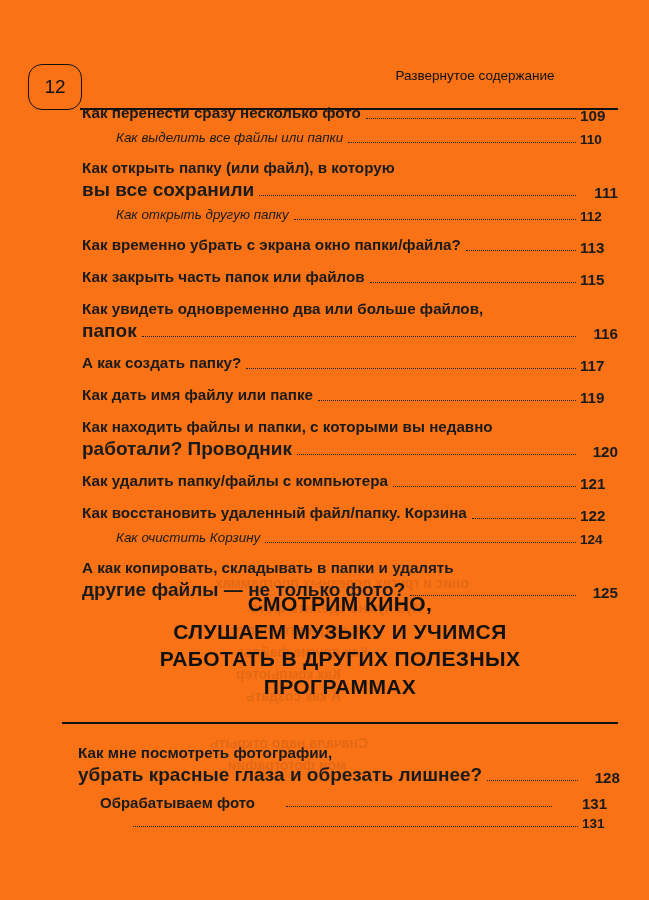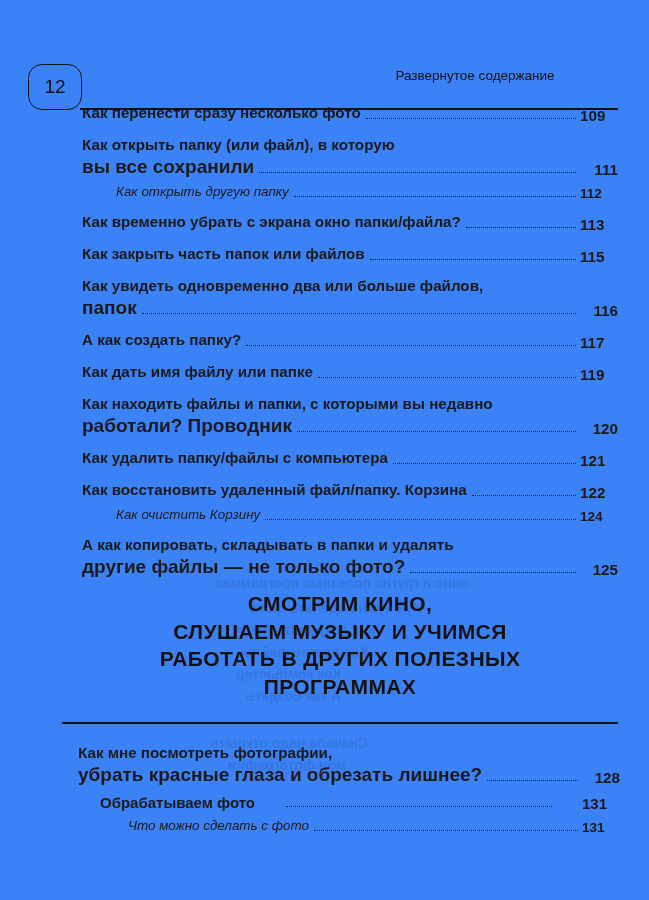--- a/index.html
+++ b/index.html
@@ -14,21 +14,21 @@
     color: #1a1a1a;
     position: relative;
     overflow: hidden;
   }
 
   .page {
     position: absolute;
     left: 0; top: 0;
     width: 649px;
     height: 900px;
-    background: #3b82f6;
+    background: #f97316;
   }
 
   
   .header {
     position: absolute;
     left: 0;
     top: 30px;
     width: 649px;
     height: 60px;
   }
@@ -222,20 +222,25 @@
   </div>
 
   <div class="toc">
 
     <div class="entry lvl1">
       <span class="txt-wrap"><span class="txt">Как перенести сразу несколько фото</span></span>
       <span class="leader"></span>
       <span class="pg">109</span>
     </div>
 
+    <div class="entry lvl2">
+      <span class="txt-wrap"><span class="txt">Как выделить все файлы или папки</span></span>
+      <span class="leader"></span>
+      <span class="pg">110</span>
+    </div>
 
     <div class="lvl1 multiline">
       <span class="txt">Как открыть папку (или файл), в которую</span>
       <div class="ml-row">
         <span class="txt2">вы все сохранили</span>
         <span class="leader"></span>
         <span class="pg">111</span>
       </div>
     </div>
 
@@ -345,20 +350,19 @@
       </div>
     </div>
 
     <div class="entry lvl1b">
       <span class="txt-wrap"><span class="txt">Обрабатываем фото</span></span>
       <span class="leader"></span>
       <span class="pg">131</span>
     </div>
 
     <div class="entry lvl2" style="margin-left:50px;">
-      <span class="txt-wrap"><span class="txt">Что можно сделать с фото</span></span>
       <span class="leader"></span>
       <span class="pg">131</span>
     </div>
 
   </div>
 
 </div>
 
 </body></html>

